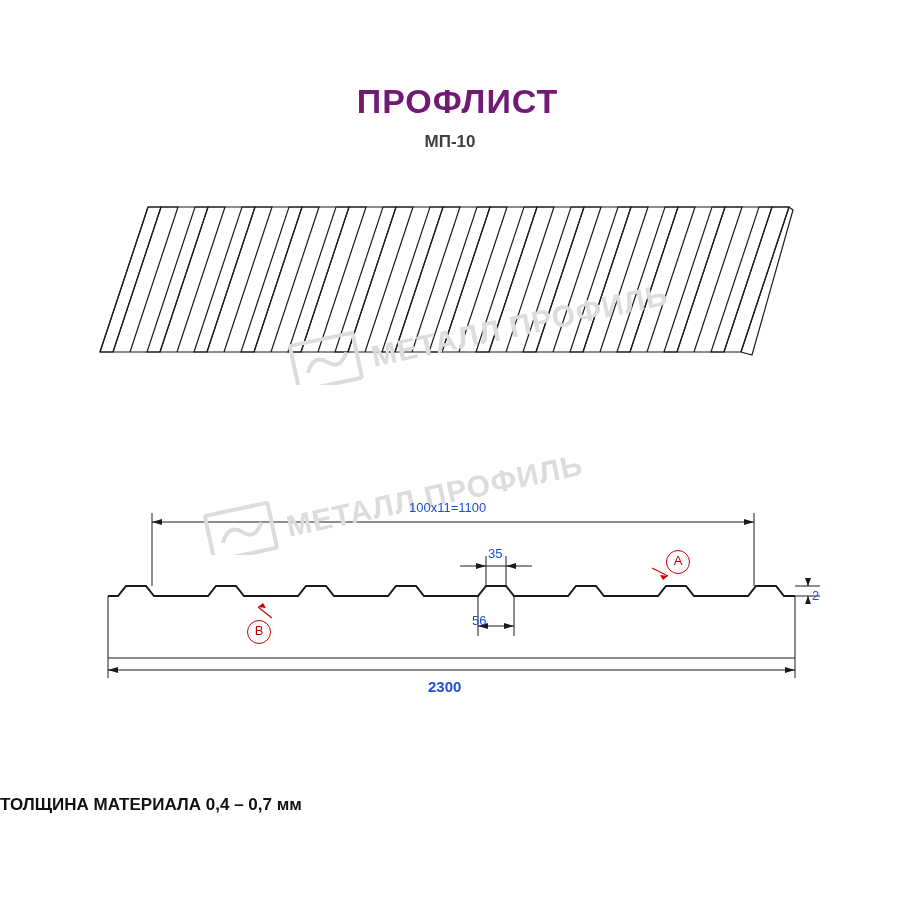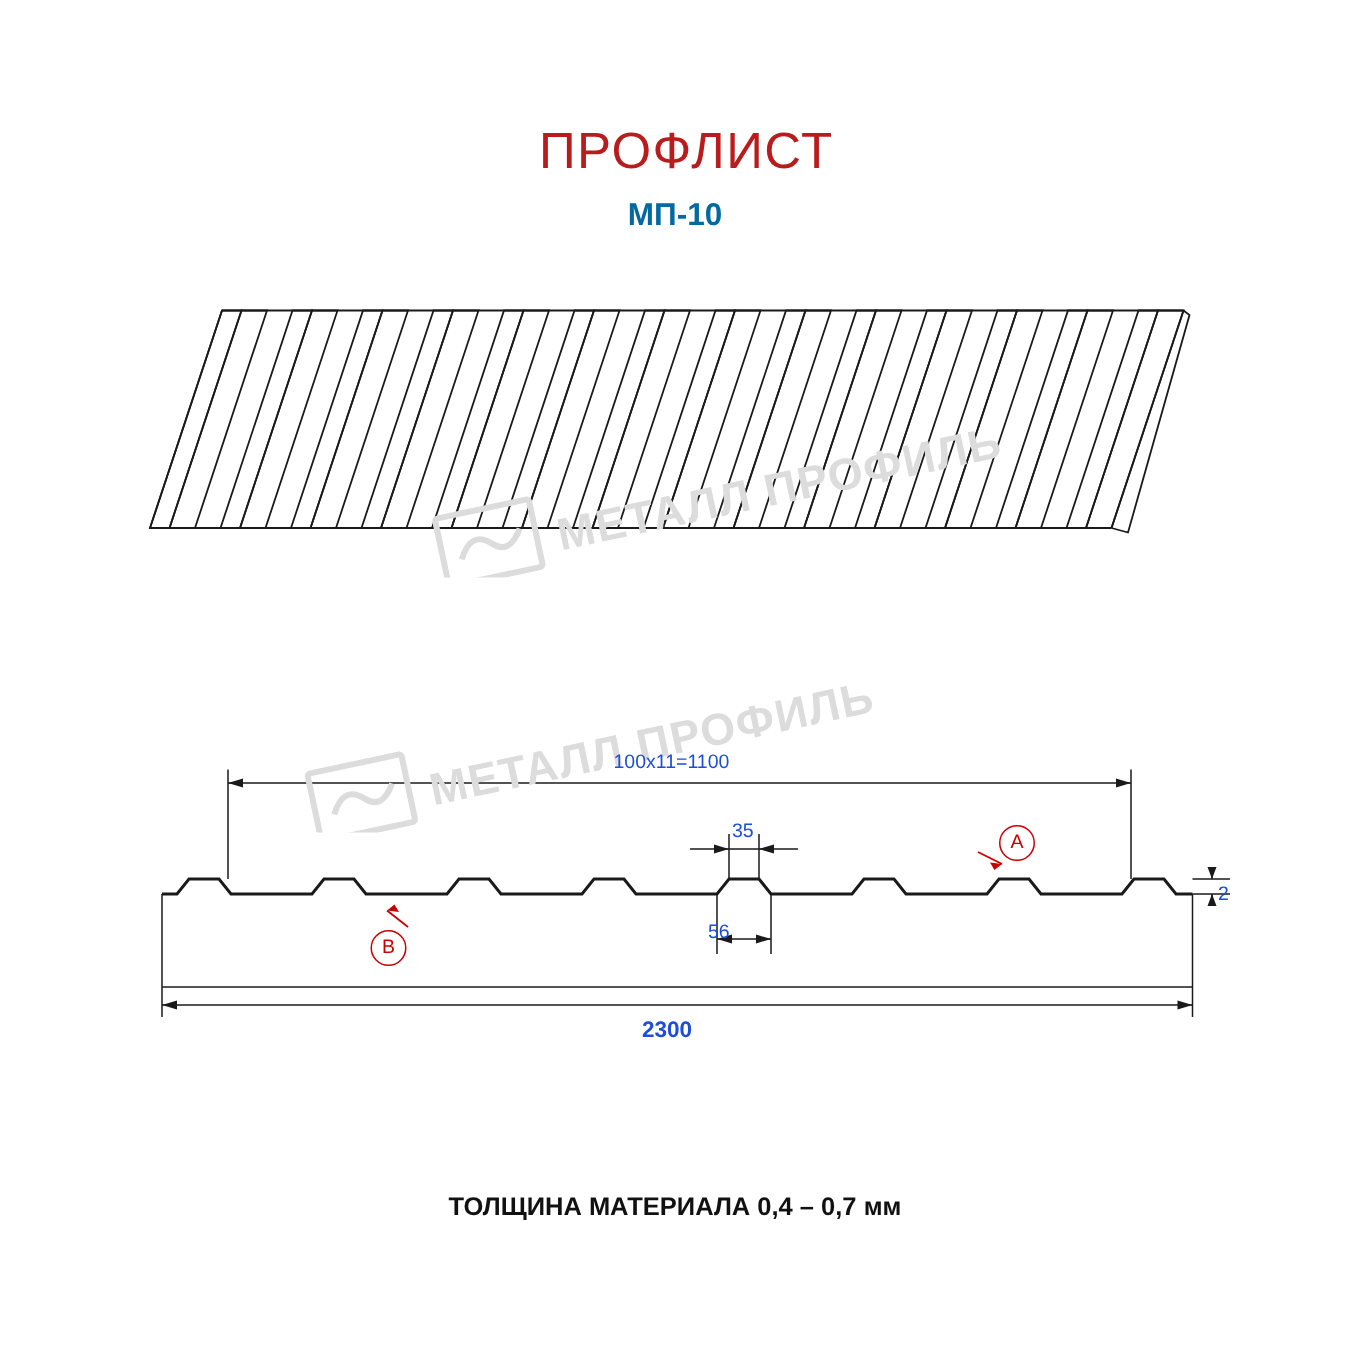--- a/index.html
+++ b/index.html
@@ -20,41 +20,40 @@
     inset: 0;
   }
   
   .title {
     position: absolute;
     left: 0;
     right: 0;
     top: 82px;
     text-align: center;
     font-size: 34px;
-    font-weight: normal;
+    font-weight: bold;
     letter-spacing: 1px;
-    color: #b91c1c;
+    color: #701a75;
     padding-left: 15px;
   }
   .subtitle {
     position: absolute;
     left: 0;
     right: 0;
     top: 132px;
     text-align: center;
-    font-size: 21px;
-    font-weight: bold;
-    color: #0369a1;
+    font-size: 17px;
+    font-weight: bold;
+    color: #404040;
   }
   .footnote {
     position: absolute;
     left: 0;
     right: 0;
     top: 795px;
-    text-align: center;
     font-size: 17px;
     font-weight: bold;
     color: #111;
   }
   
   .layer {
     position: absolute;
     left: 0;
     top: 0;
   }

